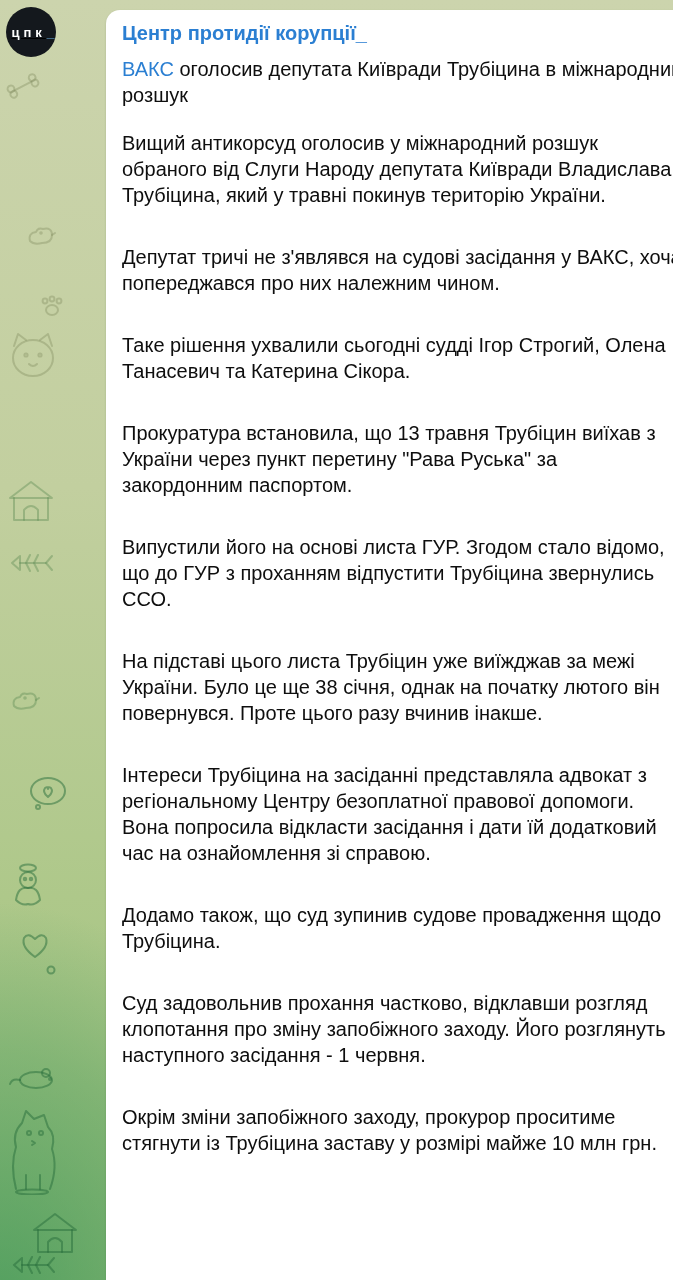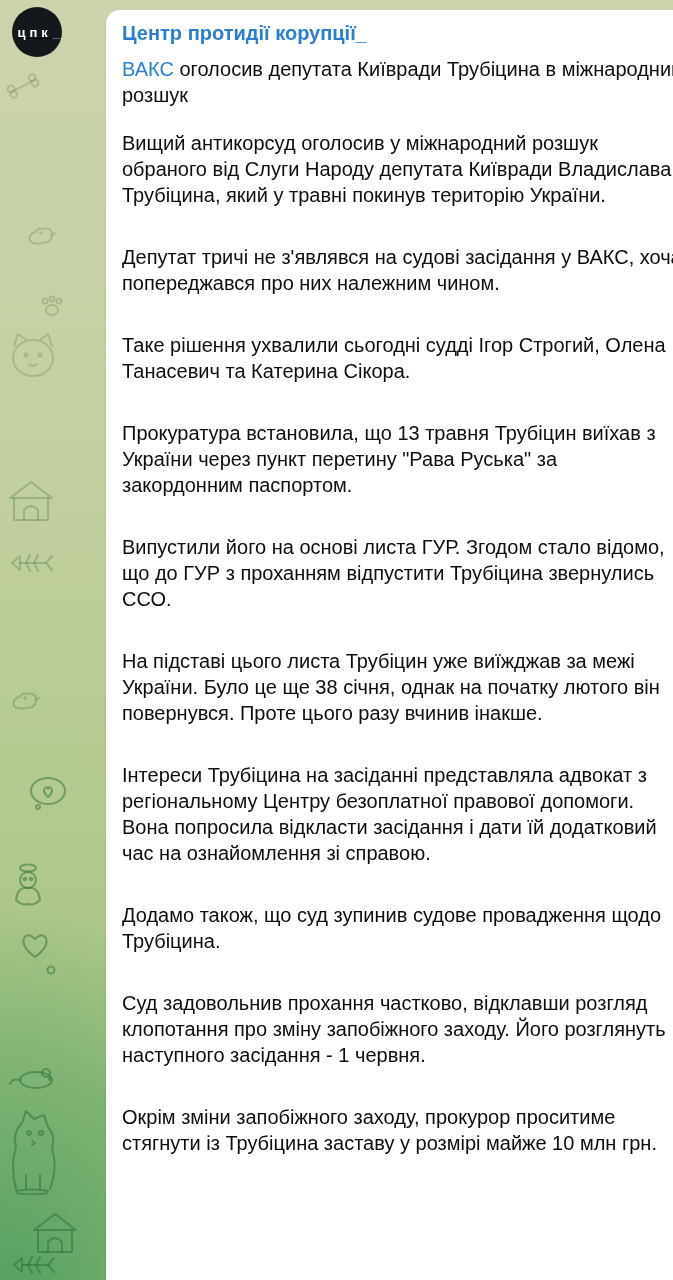--- a/index.html
+++ b/index.html
@@ -16,21 +16,21 @@
   
   .bg-pattern { position: absolute; inset: 0; pointer-events: none; }
   .doodle { position: absolute; }
   .doodle svg { display: block; fill: none; stroke: currentColor; stroke-width: 2; stroke-linecap: round; stroke-linejoin: round; }
   .doodle-top    { color: rgba(130, 140, 95, 0.38); }
   .doodle-mid    { color: rgba(95, 140, 85, 0.42); }
   .doodle-bottom { color: rgba(40, 110, 60, 0.50); }
 
   
   .avatar {
-    position: absolute; left: 12px; top: 7px;
+    position: absolute; left: 6px; top: 7px;
     width: 50px; height: 50px; border-radius: 50%;
     background: #14181d;
     display: flex; align-items: center; justify-content: center;
     z-index: 3;
     text-decoration: underline;
   }
   .avatar .letters {
     color: #ffffff; font-weight: bold; font-size: 13px;
     letter-spacing: 4px; margin-left: 4px;
   }

